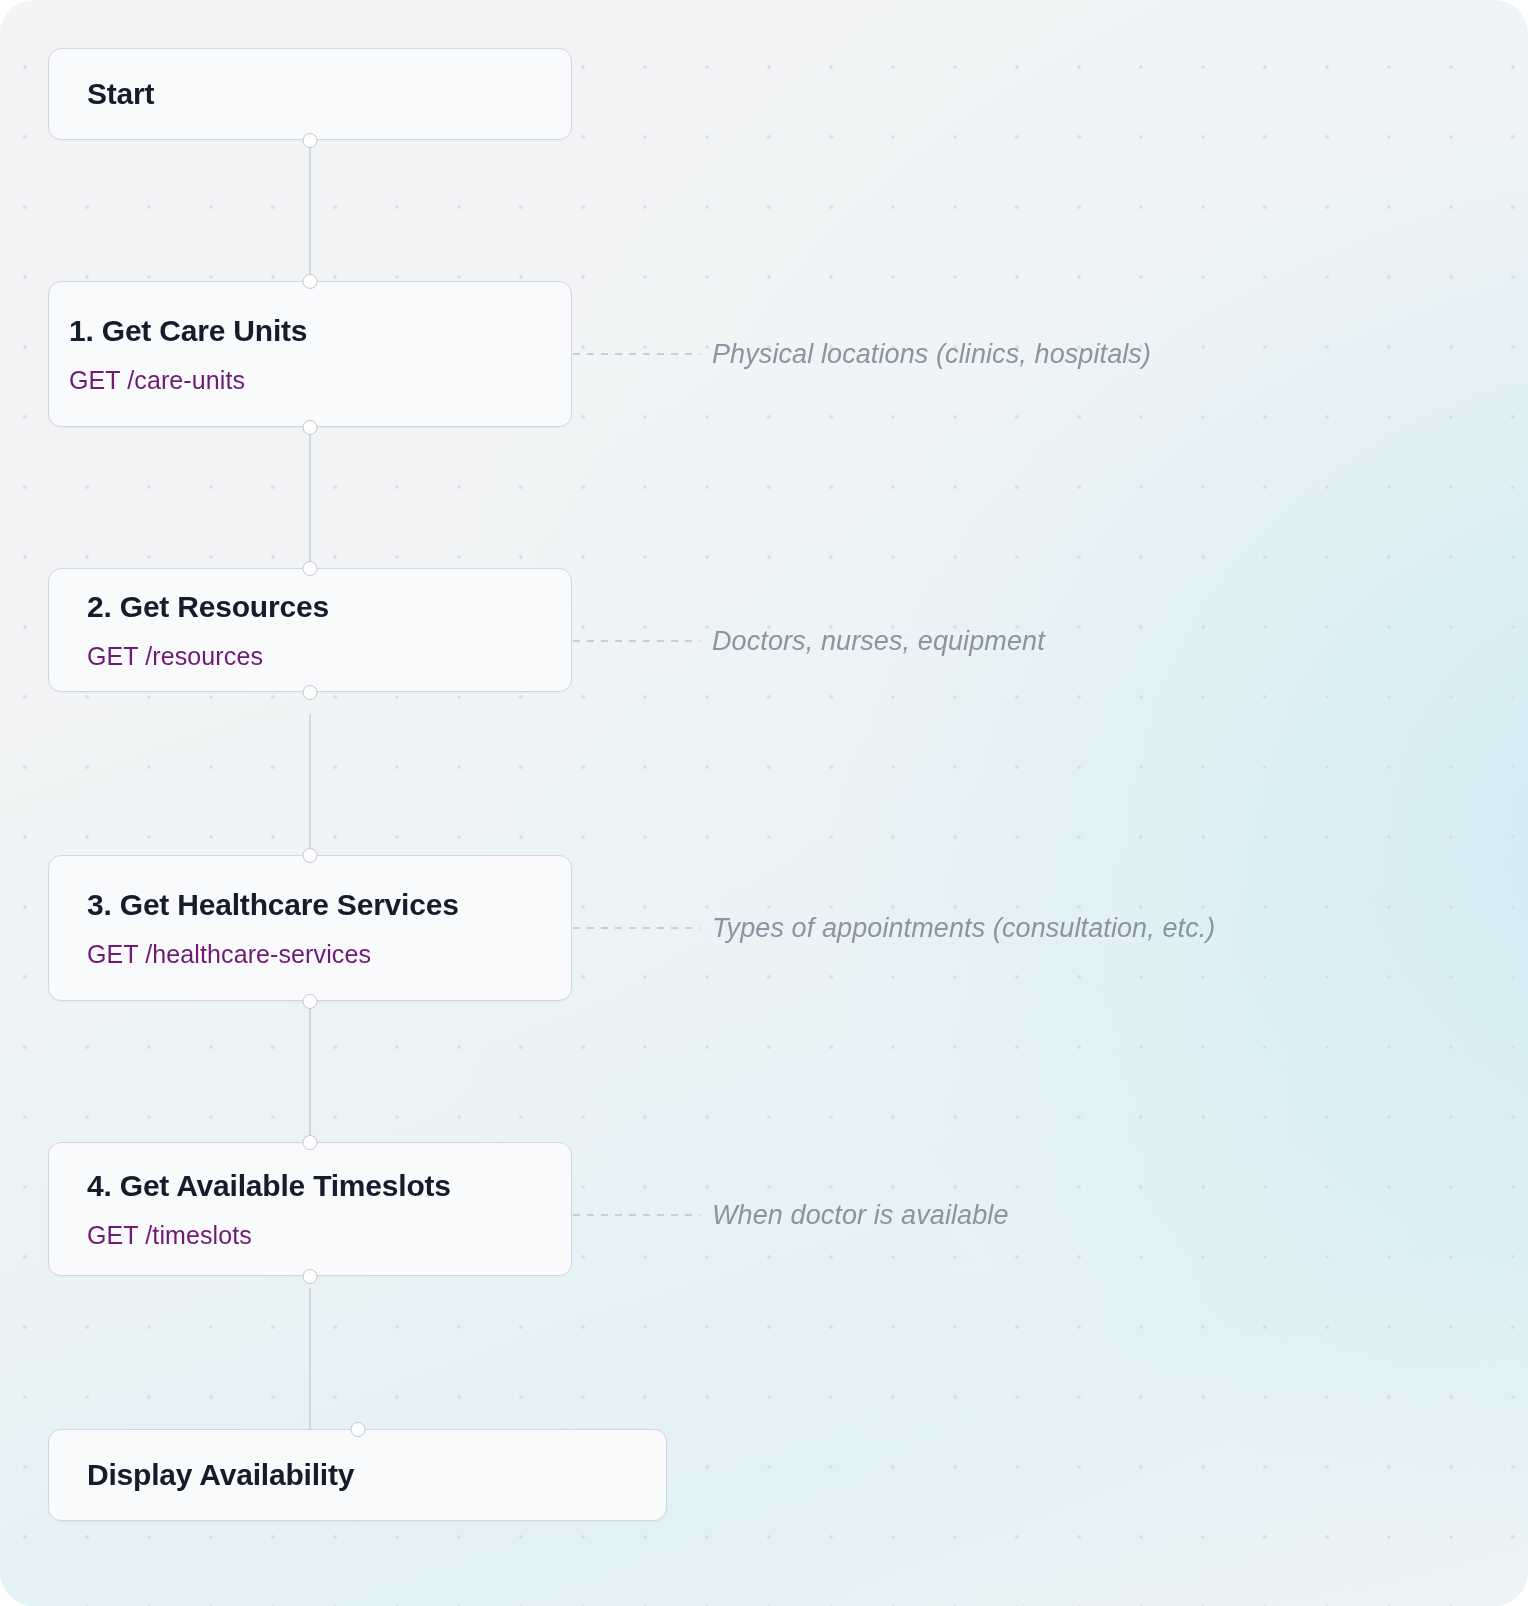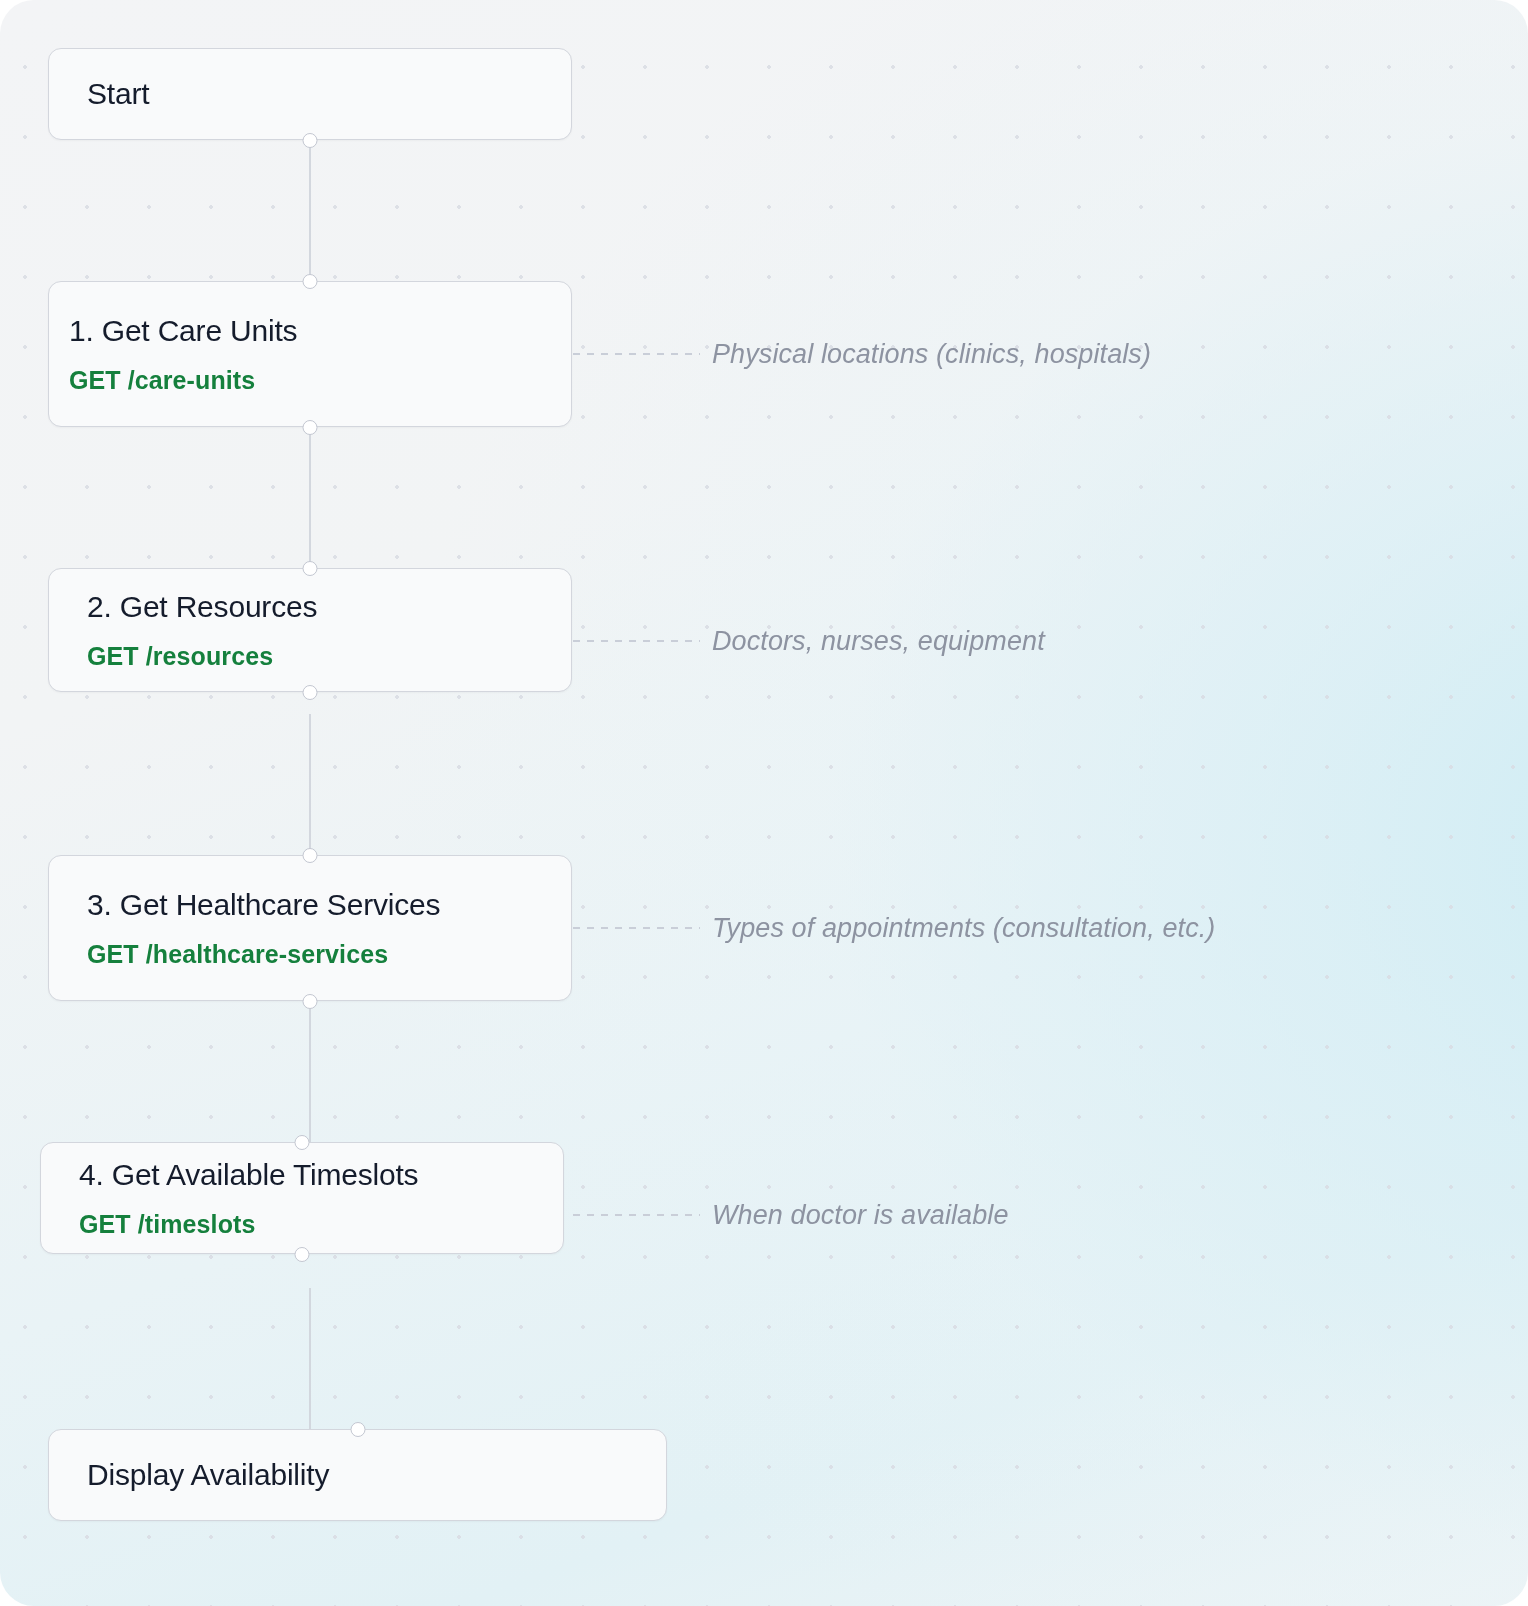--- a/index.html
+++ b/index.html
@@ -56,30 +56,30 @@
     box-shadow: 0 1px 2px rgba(16,24,40,0.035);
     padding: 0 38px;
     display: flex;
     flex-direction: column;
     justify-content: center;
   }
   .node.terminal { justify-content: center; }
 
   .node-title {
     font-size: 30px;
-    font-weight: 400;
+    font-weight: 700;
     letter-spacing: -0.2px;
     color: #151c2c;
     line-height: 1.2;
   }
   .node-endpoint {
     margin-top: 16px;
     font-size: 25px;
-    font-weight: 700;
-    color: #15803d;
+    font-weight: 400;
+    color: #701a75;
     line-height: 1.2;
     letter-spacing: 0.1px;
   }
 
   
   .handle {
     position: absolute;
     width: 15px;
     height: 15px;
     border-radius: 50%;
@@ -147,21 +147,21 @@
     <div class="handle bottom"></div>
   </div>
 
   <div class="node" style="left:48px; top:855px; width:524px; height:146px;">
     <div class="node-title">3. Get Healthcare Services</div>
     <div class="node-endpoint">GET /healthcare-services</div>
     <div class="handle top"></div>
     <div class="handle bottom"></div>
   </div>
 
-  <div class="node" style="left:40px; top:1142px; width:524px; height:112px;">
+  <div class="node" style="left:48px; top:1142px; width:524px; height:134px;">
     <div class="node-title">4. Get Available Timeslots</div>
     <div class="node-endpoint">GET /timeslots</div>
     <div class="handle top"></div>
     <div class="handle bottom"></div>
   </div>
 
   <div class="node terminal" style="left:48px; top:1429px; width:619px; height:92px;">
     <div class="node-title">Display Availability</div>
     <div class="handle top"></div>
   </div>

